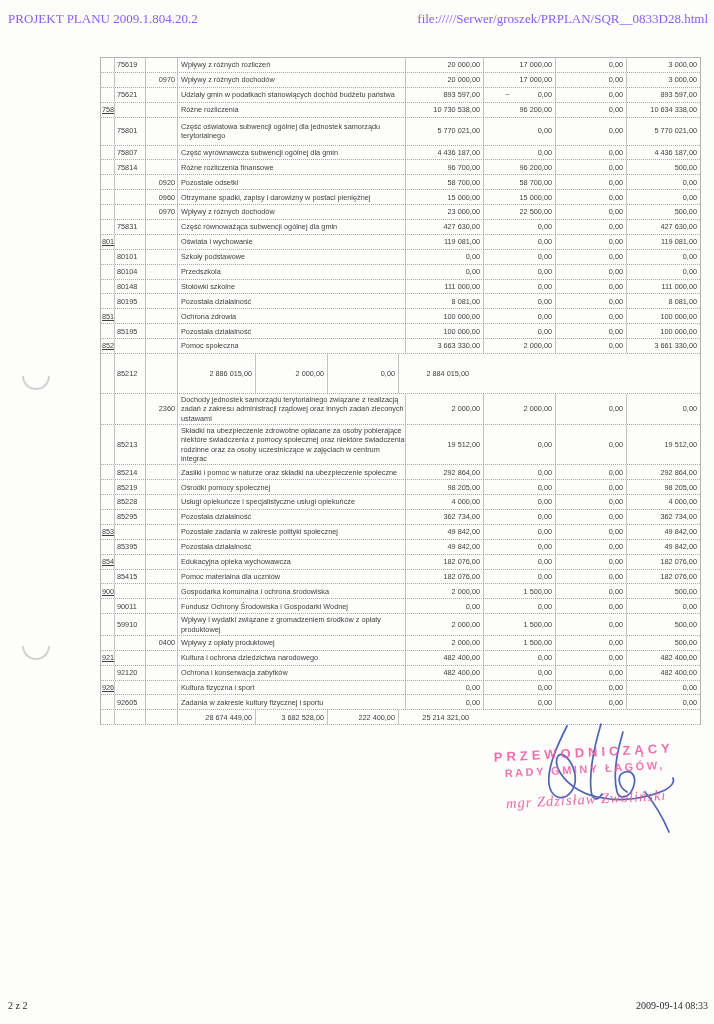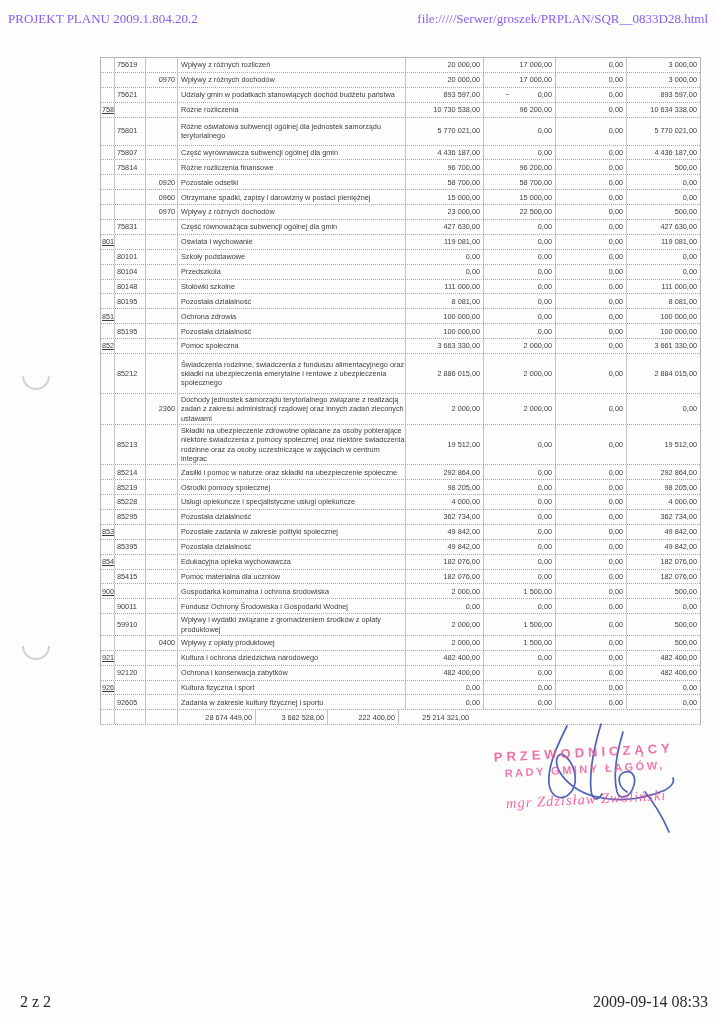--- a/index.html
+++ b/index.html
@@ -4,23 +4,23 @@
 <style>
   * { margin:0; padding:0; box-sizing:border-box; }
   html,body { width:714px; height:1024px; }
   body {
     position:relative; width:714px; height:1024px; background:#fdfdfc;
     font-family:"Liberation Sans", sans-serif; color:#3b3b3b; overflow:hidden;
   }
   .print-header { position:absolute; top:11px; left:8px; right:6px;
     display:flex; justify-content:space-between;
     font-family:"Liberation Serif", serif; font-size:13px; color:#8b5cf6; }
-  .print-footer { position:absolute; bottom:13px; left:20px; right:6px;
+  .print-footer { position:absolute; bottom:13px; left:8px; right:6px;
     display:flex; justify-content:space-between;
-    font-family:"Liberation Serif", serif; font-size:16px; color:#2a2a2a; }
+    font-family:"Liberation Serif", serif; font-size:10px; color:#2a2a2a; }
 
   .budget-table {
     position:absolute; left:57px; top:57px; width:601px;
     border:1px solid #b4b4b4; border-bottom:none;
     font-size:7.3px; line-height:1.28; color:#404040;margin-left:43px;
   }
   .row { display:flex; align-items:stretch; min-height:14.9px;
     border-bottom:1px dotted #a8a8a8; }
   .row.l2 { min-height:28px; }
   .row.l3 { min-height:40px; }
@@ -94,21 +94,21 @@
       <div class="cell c-desc">Różne rozliczenia</div>
       <div class="cell c-v1">10 730 538,00</div>
       <div class="cell c-v2">96 200,00</div>
       <div class="cell c-v3">0,00</div>
       <div class="cell c-v4">10 634 338,00</div>
     </div>
     <div class="row l2">
       <div class="cell c-dzial"></div>
       <div class="cell c-rozdzial">75801</div>
       <div class="cell c-paragraf"></div>
-      <div class="cell c-desc">Różne oświatowa subwencji ogólnej dla jednostek samorządu terytorialnego</div>
+      <div class="cell c-desc">Część oświatowa subwencji ogólnej dla jednostek samorządu terytorialnego</div>
       <div class="cell c-v1">5 770 021,00</div>
       <div class="cell c-v2">0,00</div>
       <div class="cell c-v3">0,00</div>
       <div class="cell c-v4">5 770 021,00</div>
     </div>
     <div class="row">
       <div class="cell c-dzial"></div>
       <div class="cell c-rozdzial">75807</div>
       <div class="cell c-paragraf"></div>
       <div class="cell c-desc">Część wyrównawcza subwencji ogólnej dla gmin</div>
@@ -244,21 +244,20 @@
       <div class="cell c-desc">Pomoc społeczna</div>
       <div class="cell c-v1">3 663 330,00</div>
       <div class="cell c-v2">2 000,00</div>
       <div class="cell c-v3">0,00</div>
       <div class="cell c-v4">3 661 330,00</div>
     </div>
     <div class="row l3">
       <div class="cell c-dzial"></div>
       <div class="cell c-rozdzial">85212</div>
       <div class="cell c-paragraf"></div>
-      <div class="cell c-desc">Świadczenia rodzinne, świadczenia z funduszu alimentacyjnego oraz składki na ubezpieczenia emerytalne i rentowe z ubezpieczenia społecznego</div>
       <div class="cell c-v1">2 886 015,00</div>
       <div class="cell c-v2">2 000,00</div>
       <div class="cell c-v3">0,00</div>
       <div class="cell c-v4">2 884 015,00</div>
     </div>
     <div class="row l2">
       <div class="cell c-dzial"></div>
       <div class="cell c-rozdzial"></div>
       <div class="cell c-paragraf">2360</div>
       <div class="cell c-desc">Dochody jednostek samorządu terytorialnego związane z realizacją zadań z zakresu administracji rządowej oraz innych zadań zleconych ustawami</div>

